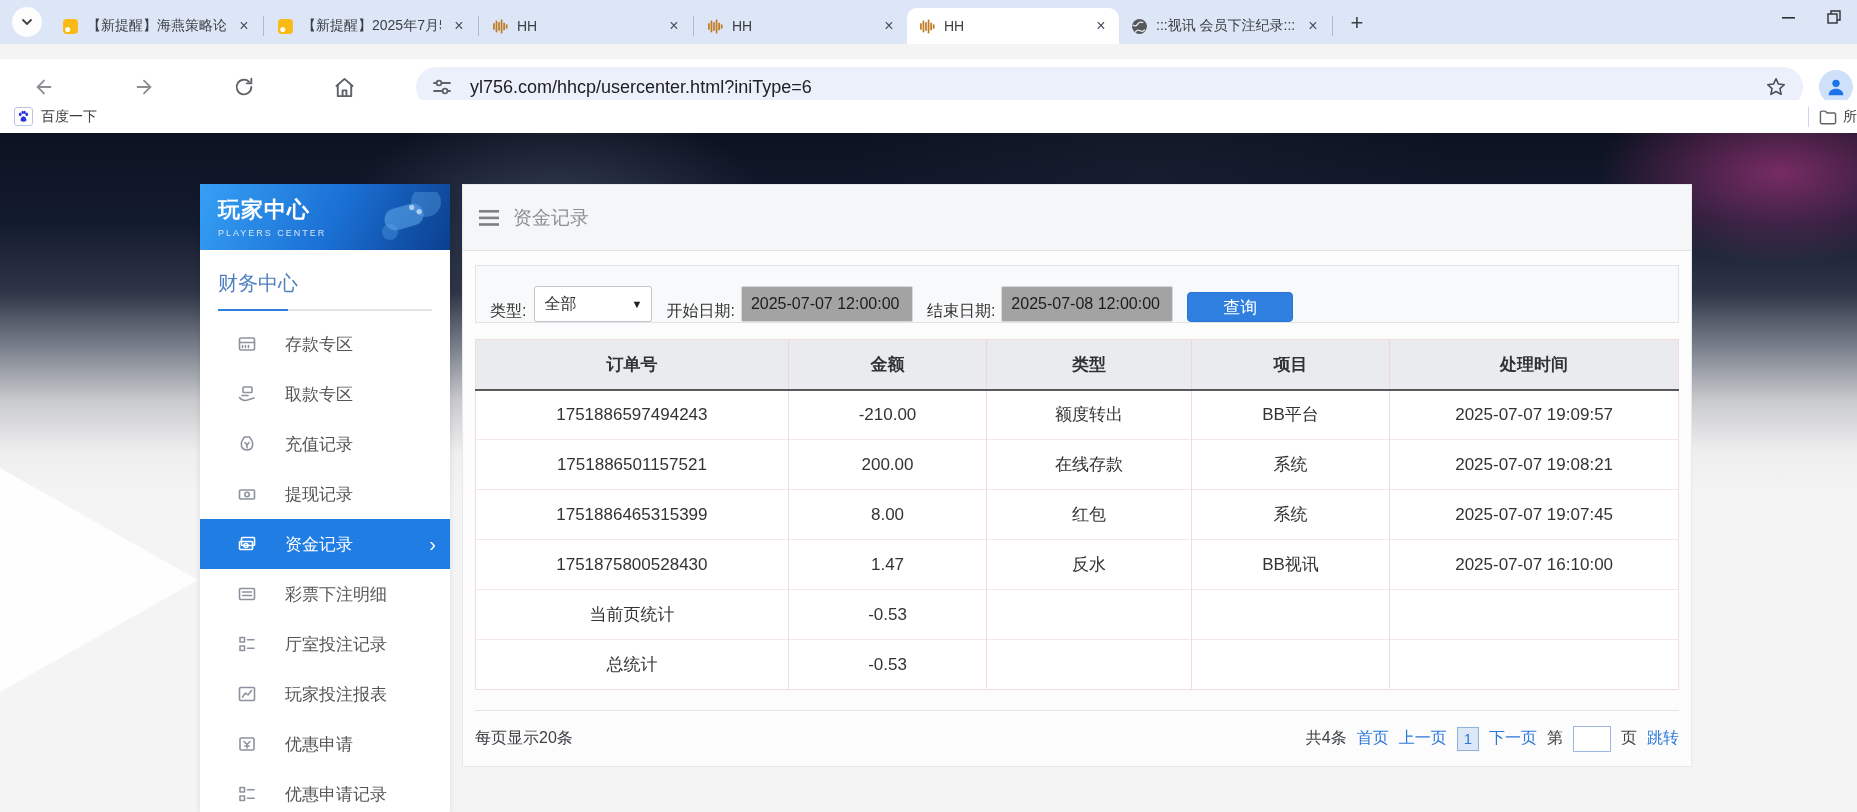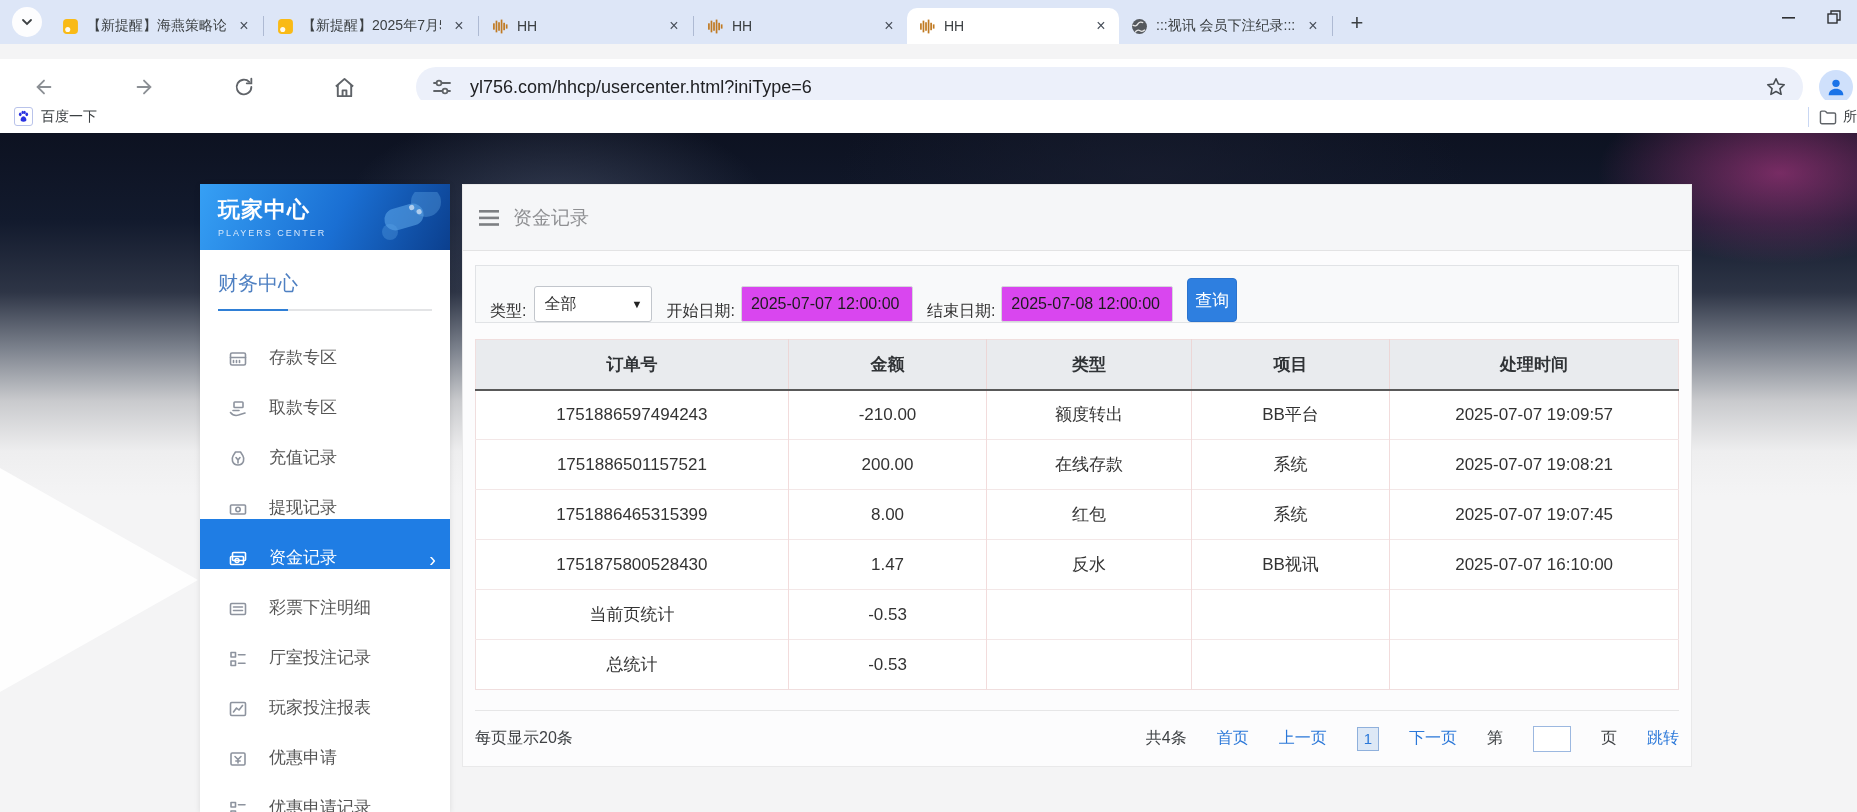--- a/index.html
+++ b/index.html
@@ -47,44 +47,44 @@
   .wedge { position:absolute; top:468px; left:0; width:0; height:0; border-top:112px solid transparent; border-bottom:112px solid transparent; border-left:198px solid rgba(255,255,255,0.88); }
 
   
   .sidebar { position:absolute; left:200px; top:184px; width:250px; bottom:0; background:#fff; box-shadow:0 1px 6px rgba(0,0,0,0.10); z-index:2; }
   .side-header { height:66px; background:linear-gradient(115deg,#36a0f5 0%,#1a6fd3 55%,#0b3f8e 100%); color:#fff; padding:11px 0 0 18px; position:relative; overflow:hidden; }
   .side-title { font-size:22px; font-weight:bold; letter-spacing:1px; }
   .side-sub { font-size:9px; letter-spacing:2px; color:#d5e7fb; margin-top:3px; }
   .gamepad-deco { position:absolute; right:6px; top:8px; opacity:.8; }
   .side-section { padding:20px 0 0 18px; color:#4f80c2; font-size:20px; }
   .side-underline { height:2px; margin:12px 18px 8px 18px; background:linear-gradient(to right,#2f7fd6 0,#2f7fd6 70px,#e3e4e6 70px,#e3e4e6 100%); }
-  .menu-item { height:50px; display:flex; align-items:flex-end; padding-left:28px; gap:21px; font-size:17px; color:#555; cursor:pointer; position:relative; }
+  .menu-item { height:50px; display:flex; align-items:center; padding-left:37px; gap:28px; font-size:17px; color:#555; cursor:pointer; position:relative; }
   .menu-item .mi-icon { width:20px; height:20px; color:#8d939e; }
   .menu-item.active { background:#1f7de4; color:#fff; }
   .menu-item.active .mi-icon { color:#fff; }
   .menu-item .chev { position:absolute; right:14px; font-size:20px; color:#fff; line-height:1; }
 
   
   .main-card { position:absolute; left:462px; top:184px; width:1230px; background:#fcfcfd; border:1px solid #e9e9ea; z-index:2; }
   .card-header { height:66px; background:#f5f6f8; border-bottom:1px solid #e3e3e4; display:flex; align-items:center; gap:14px; padding-left:16px; color:#8f9093; font-size:19px; }
   .filter-bar { margin:14px 12px 0; height:58px; border:1px solid #e1e3e6; background:#f8f9fa; display:flex; align-items:flex-end; padding-left:14px; font-size:16px; color:#333; }
   .f-label { margin-left:14px; }
   .f-label:first-child { margin-left:0; }
   .select-box { width:118px; height:36px; background:#fff; border:1px solid #c2c6cc; border-radius:3px; margin-left:8px; display:flex; align-items:center; justify-content:space-between; padding:17px 9px; cursor:pointer; }
   .select-box .car { font-size:11px; color:#222; }
-  .date-input { width:172px; height:36px; border:1px solid #d5d7da; border-radius:2px; background:#d946ef; margin-left:6px; padding:0 9px; font-size:16px; color:#1c1c1c; font-family:inherit; }
-  .search-btn { margin-left:14px; height:44px; padding:0 7px; background:#2e7fe0; border:1px solid #2a73cf; border-radius:4px; color:#fff; font-size:17px; cursor:pointer; font-family:inherit; }
+  .date-input { width:172px; height:36px; border:1px solid #d5d7da; border-radius:2px; background:#a3a3a3; margin-left:6px; padding:0 9px; font-size:16px; color:#1c1c1c; font-family:inherit; }
+  .search-btn { margin-left:14px; height:30px; padding:0 35px; background:#2e7fe0; border:1px solid #2a73cf; border-radius:4px; color:#fff; font-size:17px; cursor:pointer; font-family:inherit; }
 
   table.funds { width:calc(100% - 24px); margin:16px 12px 0; border-collapse:collapse; table-layout:fixed; font-size:17px; color:#333; text-align:center; border:1px solid #f0dede; }
   table.funds th { height:50px; background:#e9ebee; font-weight:bold; border-bottom:2px solid #595959; border-right:1px solid #ecd6d6; color:#303336; }
   table.funds td { height:50px; border-right:1px solid #f2dcdc; border-top:1px solid #f3e7e7; background:#fff; }
   table.funds tr > *:last-child { border-right:none; }
 
   .pager { margin:20px 12px 0; height:56px; border-top:1px solid #e6e6e7; display:flex; align-items:center; font-size:16px; color:#3f4245; }
-  .pager-right { margin-left:auto; display:flex; align-items:center; gap:30px; }
+  .pager-right { margin-left:auto; display:flex; align-items:center; gap:10px; }
   .plink { color:#2b78d9; cursor:pointer; }
   .pcur { min-width:22px; height:24px; padding:0 6px; border:1px solid #8fb0dc; background:#dde8f6; color:#2b78d9; display:flex; align-items:center; justify-content:center; font-size:15px; }
   .pjump { width:38px; height:26px; border:1px solid #9cb8e0; background:#fff; font-size:15px; text-align:center; font-family:inherit; }
 </style>
 </head>
 <body>
 
 <div class="tabstrip">
   <button class="tab-search-btn">
     <span>

